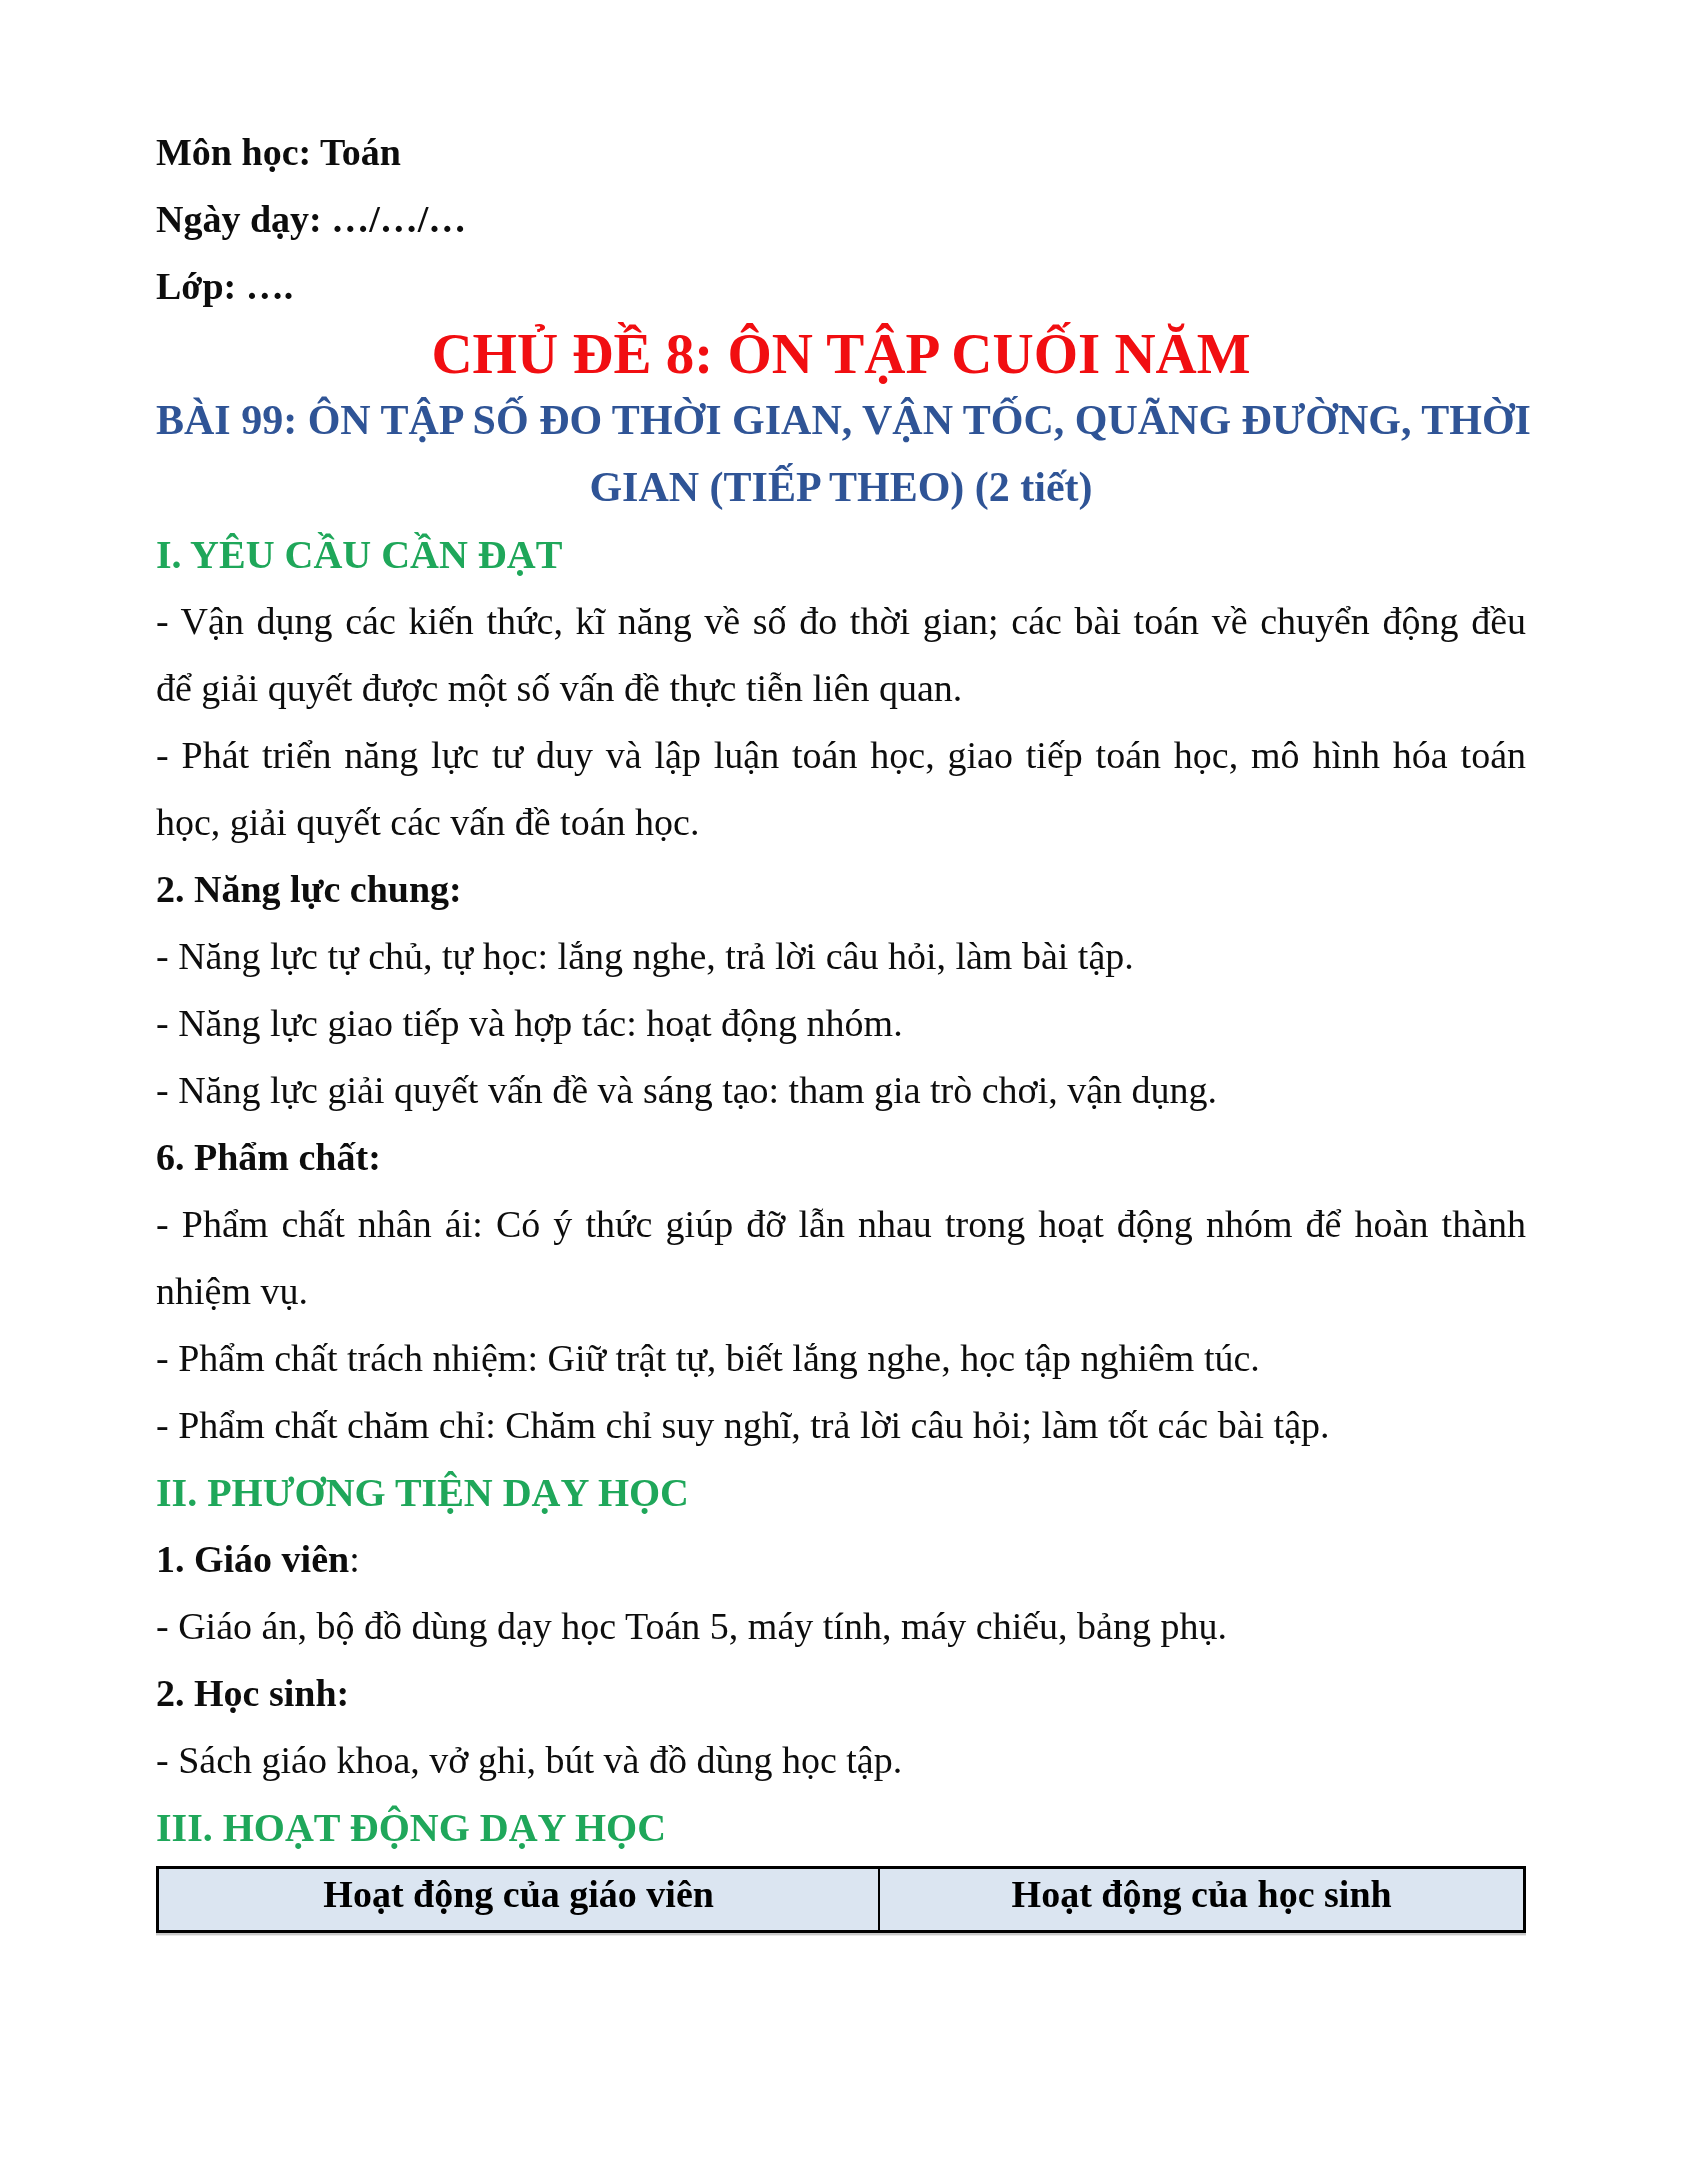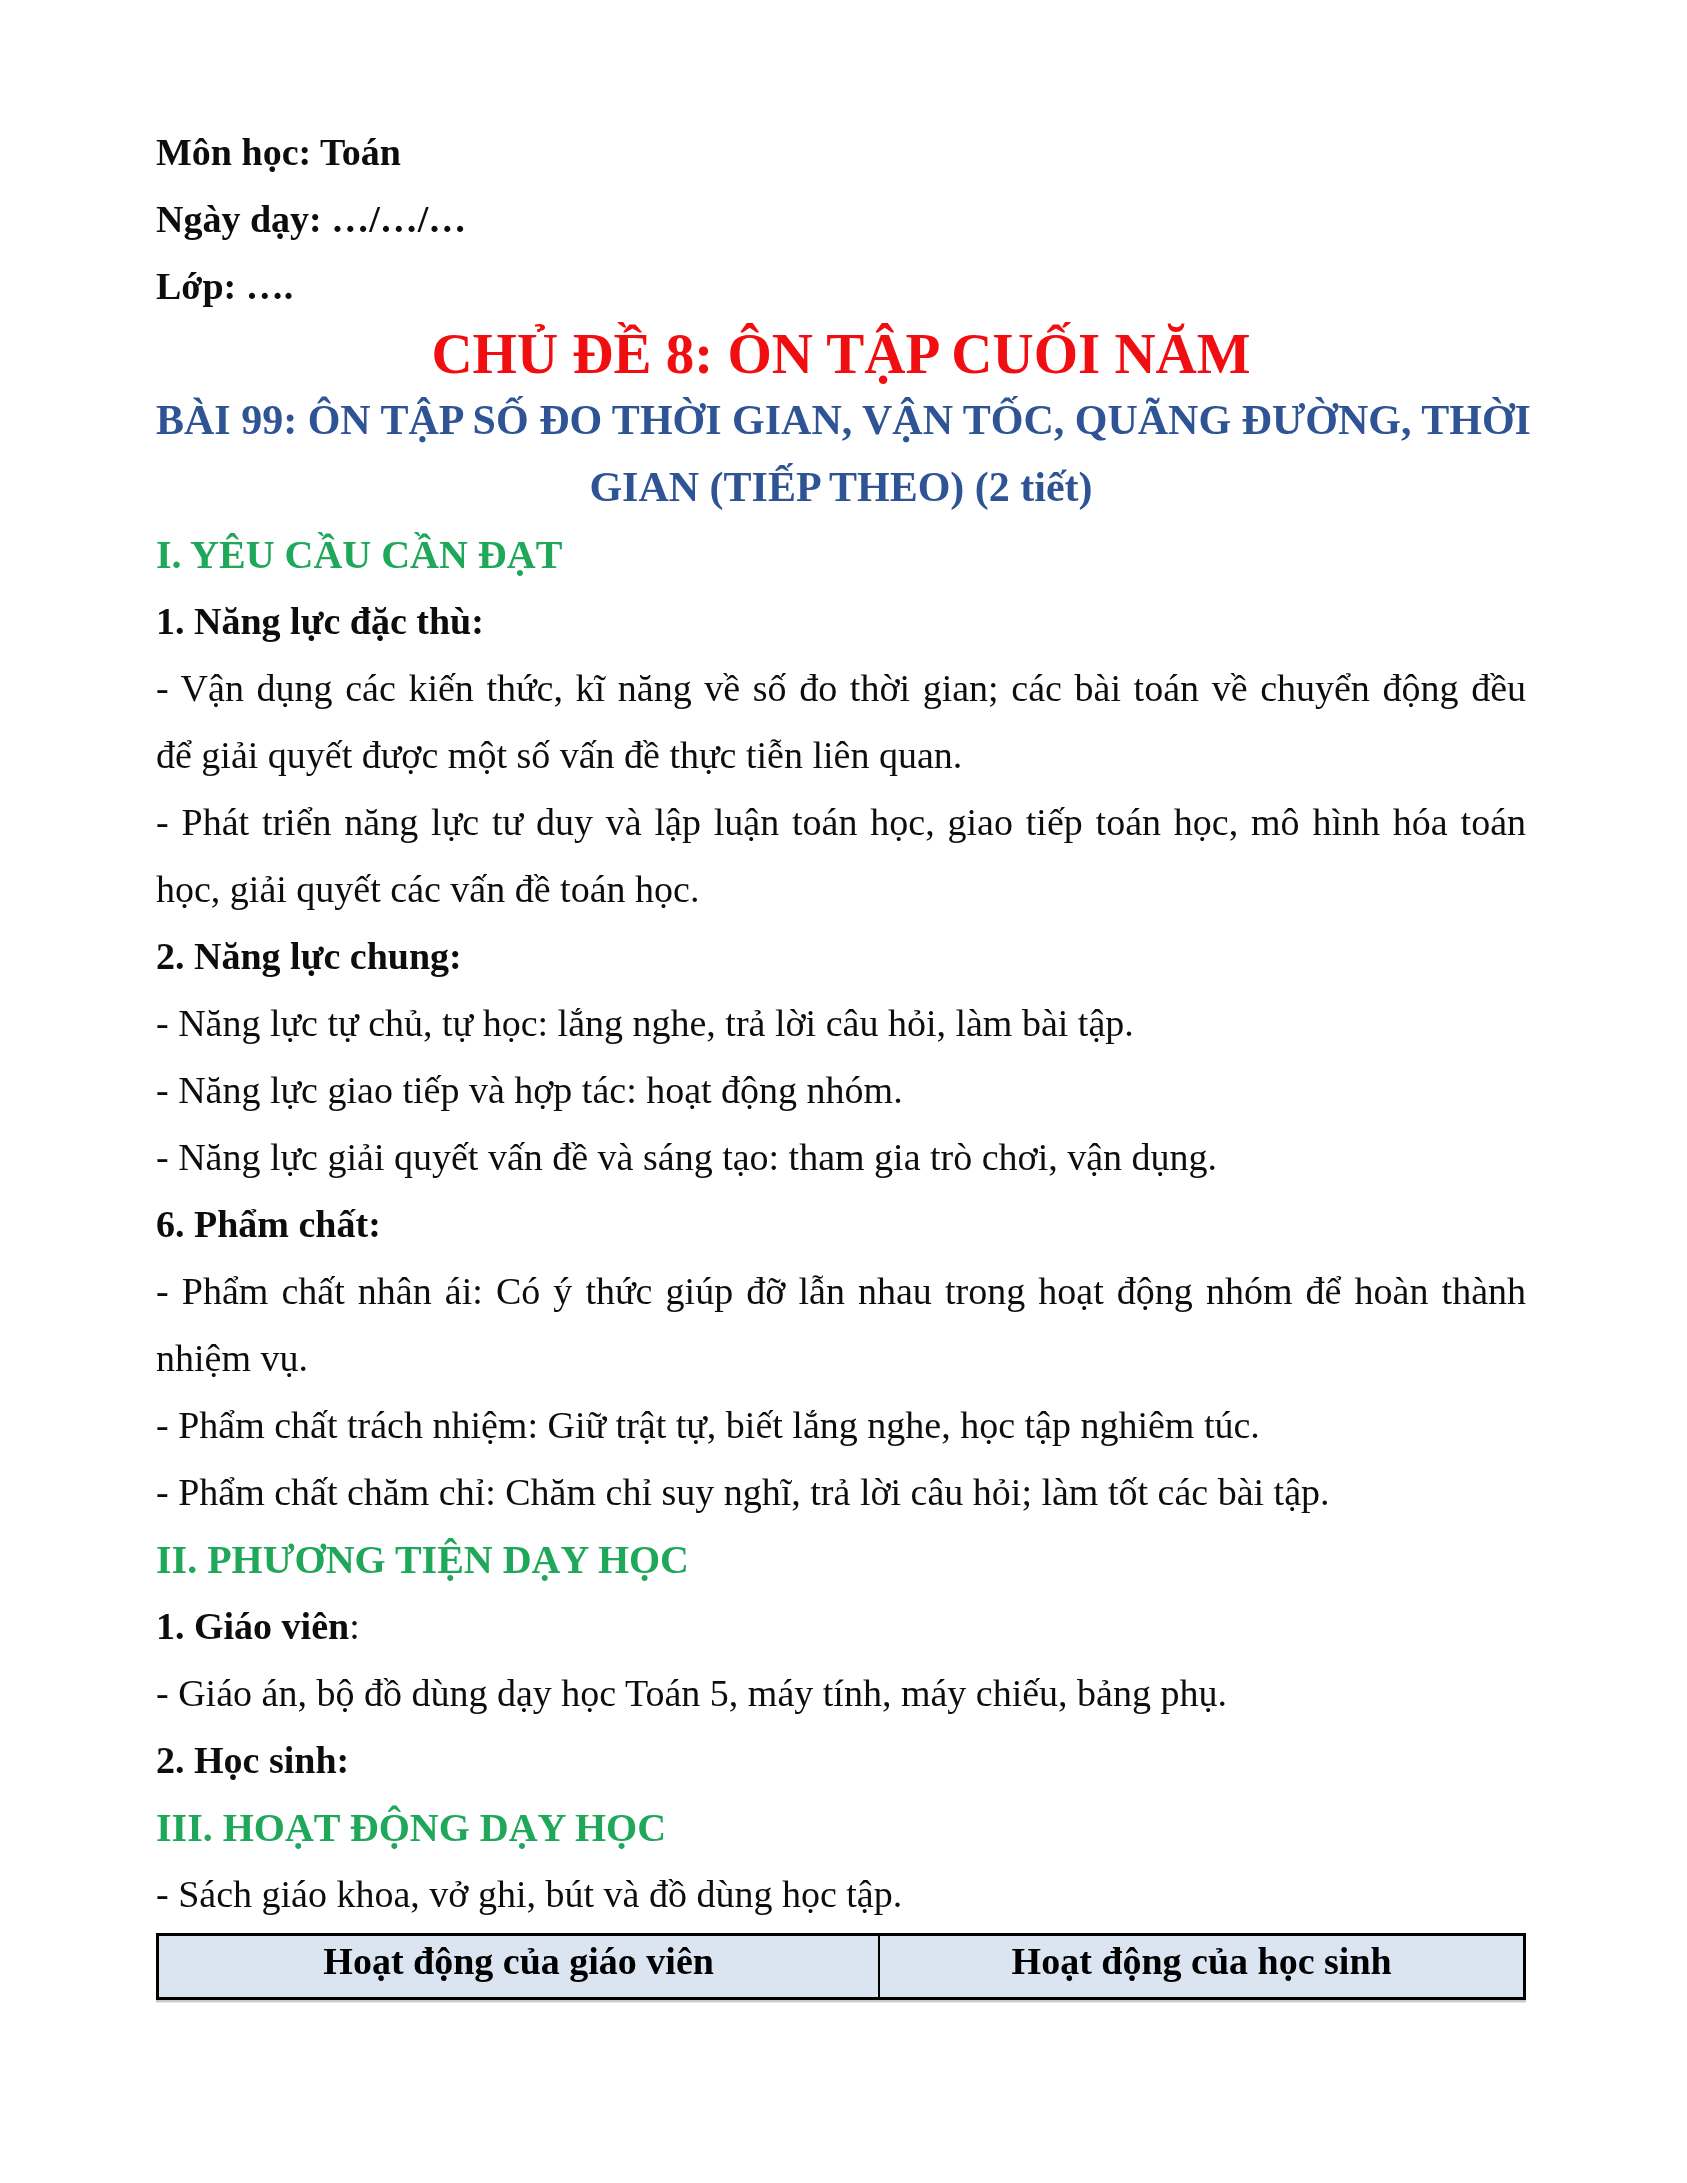--- a/index.html
+++ b/index.html
@@ -69,42 +69,41 @@
 
     <div class="ln b">Môn học: Toán</div>
     <div class="ln b">Ngày dạy: …/…/…</div>
     <div class="ln b">Lớp: ….</div>
 
     <div class="ln b center red">CHỦ ĐỀ 8: ÔN TẬP CUỐI NĂM</div>
     <div class="ln b center blue">BÀI 99: ÔN TẬP SỐ ĐO THỜI GIAN, VẬN TỐC, QUÃNG ĐƯỜNG, THỜI</div>
     <div class="ln b center blue">GIAN (TIẾP THEO) (2 tiết)</div>
 
     <div class="ln b green">I. YÊU CẦU CẦN ĐẠT</div>
-    <div class="ln b">1. Năng lực đặc thù:</div>
     <div class="ln just">- Vận dụng các kiến thức, kĩ năng về số đo thời gian; các bài toán về chuyển động đều</div>
     <div class="ln">để giải quyết được một số vấn đề thực tiễn liên quan.</div>
     <div class="ln just">- Phát triển năng lực tư duy và lập luận toán học, giao tiếp toán học, mô hình hóa toán</div>
     <div class="ln">học, giải quyết các vấn đề toán học.</div>
     <div class="ln b">2. Năng lực chung:</div>
     <div class="ln">- Năng lực tự chủ, tự học: lắng nghe, trả lời câu hỏi, làm bài tập.</div>
     <div class="ln">- Năng lực giao tiếp và hợp tác: hoạt động nhóm.</div>
     <div class="ln">- Năng lực giải quyết vấn đề và sáng tạo: tham gia trò chơi, vận dụng.</div>
     <div class="ln b">6. Phẩm chất:</div>
     <div class="ln just">- Phẩm chất nhân ái: Có ý thức giúp đỡ lẫn nhau trong hoạt động nhóm để hoàn thành</div>
     <div class="ln">nhiệm vụ.</div>
     <div class="ln">- Phẩm chất trách nhiệm: Giữ trật tự, biết lắng nghe, học tập nghiêm túc.</div>
     <div class="ln">- Phẩm chất chăm chỉ: Chăm chỉ suy nghĩ, trả lời câu hỏi; làm tốt các bài tập.</div>
 
     <div class="ln b green">II. PHƯƠNG TIỆN DẠY HỌC</div>
     <div class="ln"><span class="b">1. Giáo viên</span><span>:</span></div>
     <div class="ln">- Giáo án, bộ đồ dùng dạy học Toán 5, máy tính, máy chiếu, bảng phụ.</div>
     <div class="ln b">2. Học sinh:</div>
+    <div class="ln">- Sách giáo khoa, vở ghi, bút và đồ dùng học tập.</div>
+
     <div class="ln b green">III. HOẠT ĐỘNG DẠY HỌC</div>
-
-    <div class="ln">- Sách giáo khoa, vở ghi, bút và đồ dùng học tập.</div>
 
     <table class="activities">
       <tbody>
           <tr>
         <th class="col-teacher">Hoạt động của giáo viên</th>
         <th class="col-student">Hoạt động của học sinh</th>
       </tr>
     </tbody>
       </table>
 

